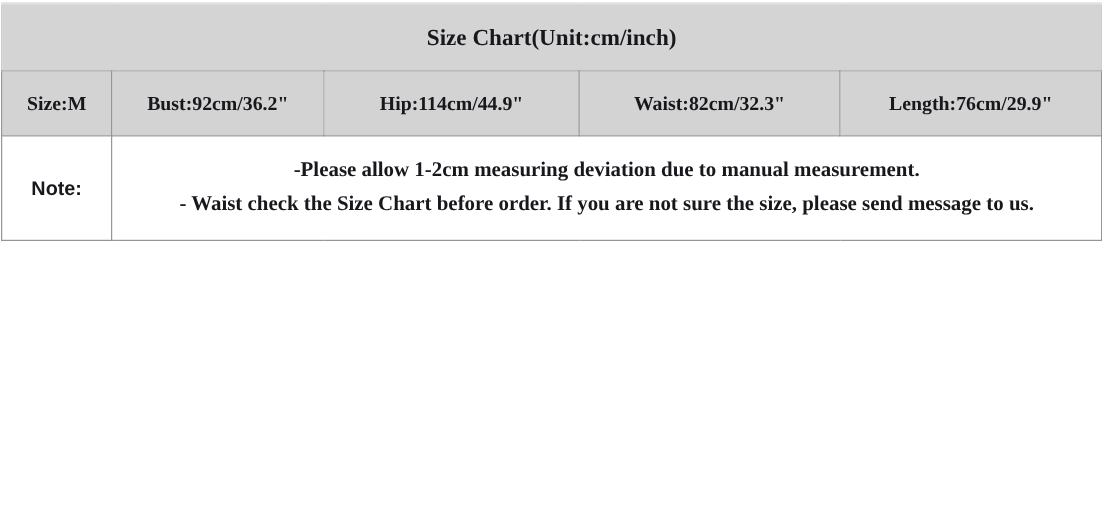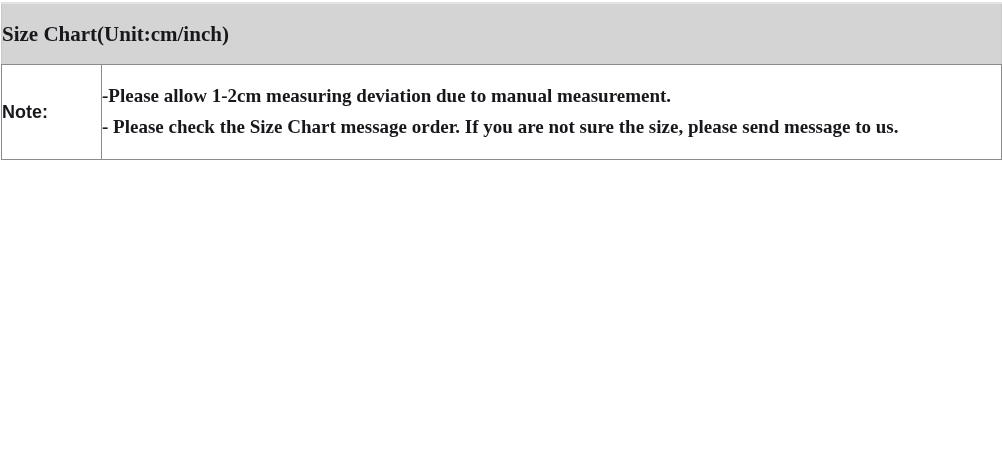--- a/index.html
+++ b/index.html
@@ -15,20 +15,21 @@
     padding: 2px 1px 0 1px;
     font-family: "Liberation Serif", serif;
   }
   table.size-chart {
     width: 1000px;
     border-collapse: collapse;
     table-layout: fixed;
   }
   table.size-chart td {
     border: 1px solid #8b8b8b;
+    text-align: center;
     vertical-align: middle;
     font-weight: bold;
     color: #17171c;
     font-size: 18px;
     padding: 0;
     overflow: hidden;
     white-space: nowrap;
   }
   tr.header-row td {
     height: 60px;
@@ -70,28 +71,35 @@
       <col style="width:232px">
       <col style="width:237px">
       <col style="width:238px">
     </colgroup>
     <tbody>
       <tr class="header-row">
         <td colspan="5">Size Chart(Unit:cm/inch)</td>
       </tr>
 
 
+      <tr class="data-row bg-gray">
+        <td>Size:M</td>
+        <td>Bust:92cm/36.2"</td>
+        <td>Hip:114cm/44.9"</td>
+        <td>Waist:82cm/32.3"</td>
+        <td>Length:76cm/29.9"</td>
+      </tr>
 
 
 
 
       <tr class="note-row">
         <td class="note-label">Note:</td>
         <td class="note-content" colspan="4">
           <div class="note-lines">
             <div class="note-line">-Please allow 1-2cm measuring deviation due to manual measurement.</div>
-            <div class="note-line">- Please check the Size Chart message order. If you are not sure the size, please send message to us.</div>
+            <div class="note-line">- Waist check the Size Chart before order. If you are not sure the size, please send message to us.</div>
           </div>
         </td>
       </tr>
     </tbody>
   </table>
 </div>
 
 </body></html>

